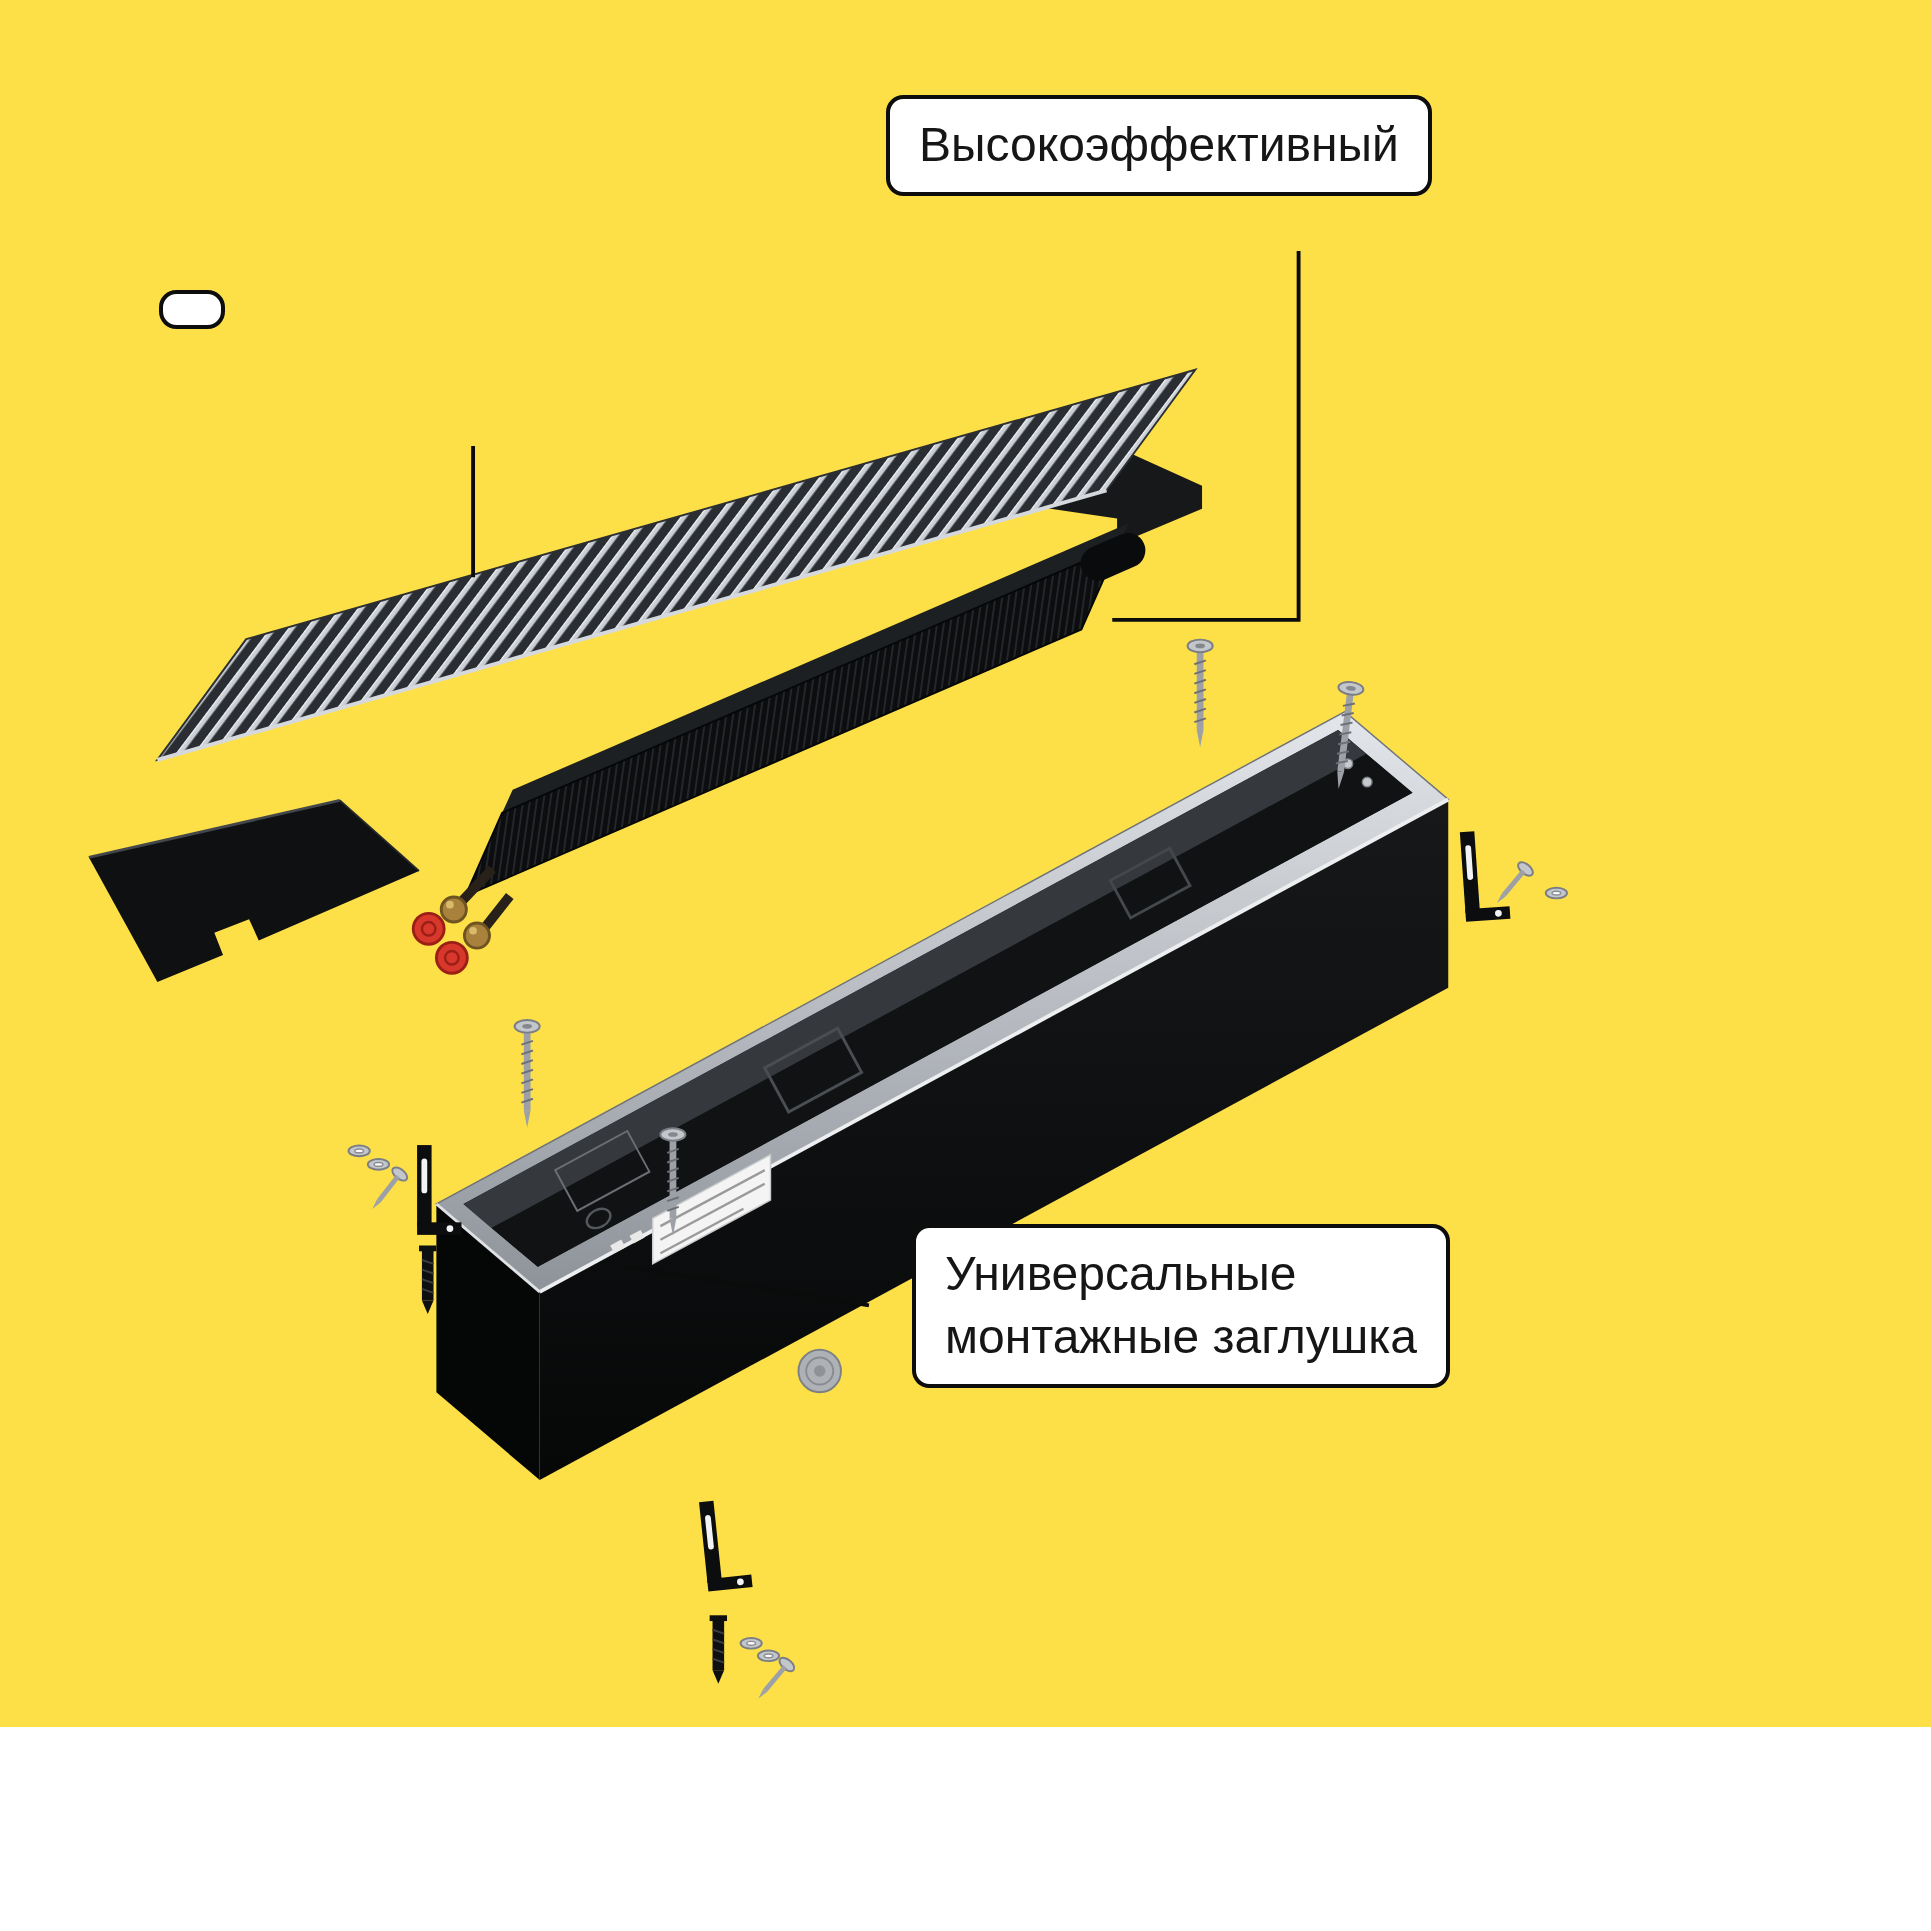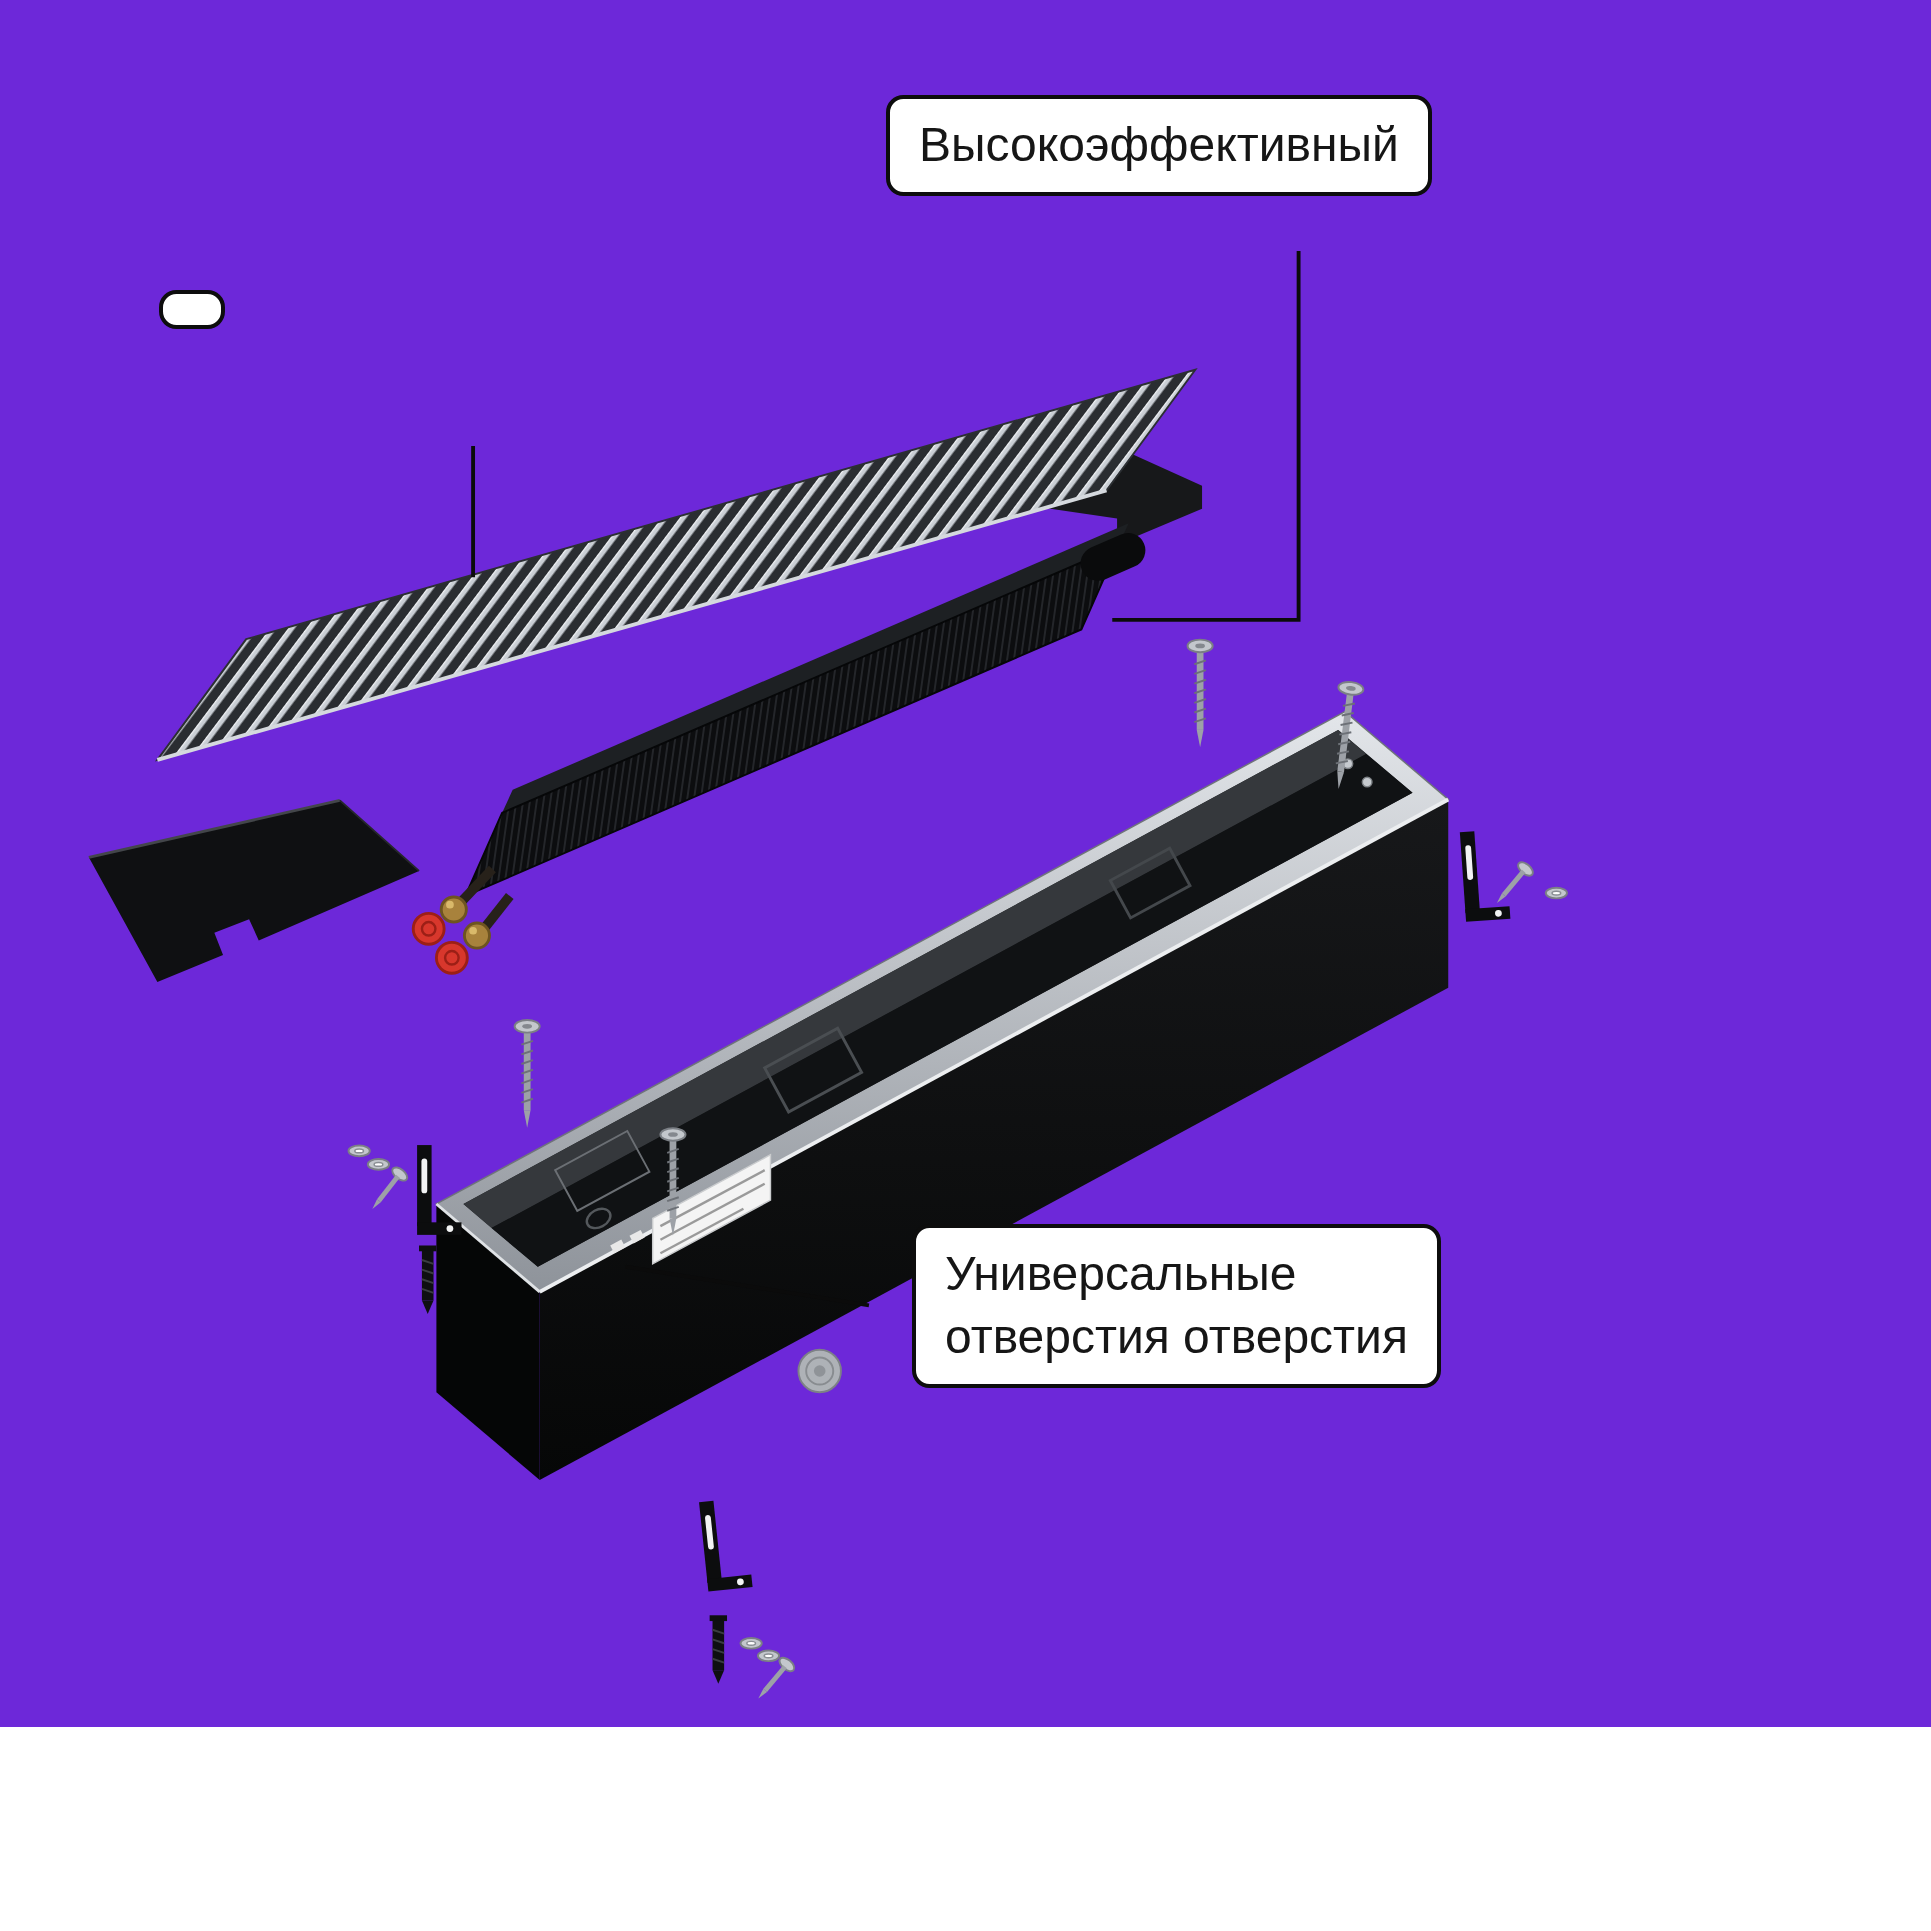--- a/index.html
+++ b/index.html
@@ -1,16 +1,16 @@
 <!DOCTYPE html>
 <html><head>
 <meta charset="utf-8">
 <style>
   html,body{margin:0;padding:0;background:#ffffff;}
-  #page{position:relative;width:1931px;height:1727px;background:#6d28d9;overflow:hidden;
+  #page{position:relative;width:1931px;height:1727px;background:#fde047;overflow:hidden;
         font-family:"Liberation Sans",sans-serif;}
   #diagram{position:absolute;left:0;top:0;width:1931px;height:1931px;}
   .callout{position:absolute;background:#ffffff;border:4.8px solid #0d0d0d;border-radius:17.4px;
            padding:15.4px 29px;font-size:48px;line-height:1.3;color:#161616;white-space:nowrap;}
   .callout-line{white-space:nowrap;}
 </style>
 </head>
 <body>
 
 <div id="page">
@@ -180,17 +180,17 @@
 
   <div class="callout" style="left:886px;top:95px">
     <div class="callout-line">Высокоэффективный</div>
   </div>
 
   <div class="callout" style="left:159px;top:290px">
   </div>
 
   <div class="callout" style="left:912px;top:1224px">
     <div class="callout-line">Универсальные</div>
-    <div class="callout-line">отверстия отверстия</div>
+    <div class="callout-line">монтажные заглушка</div>
   </div>
 
 </div>
 
 
 </body></html>

